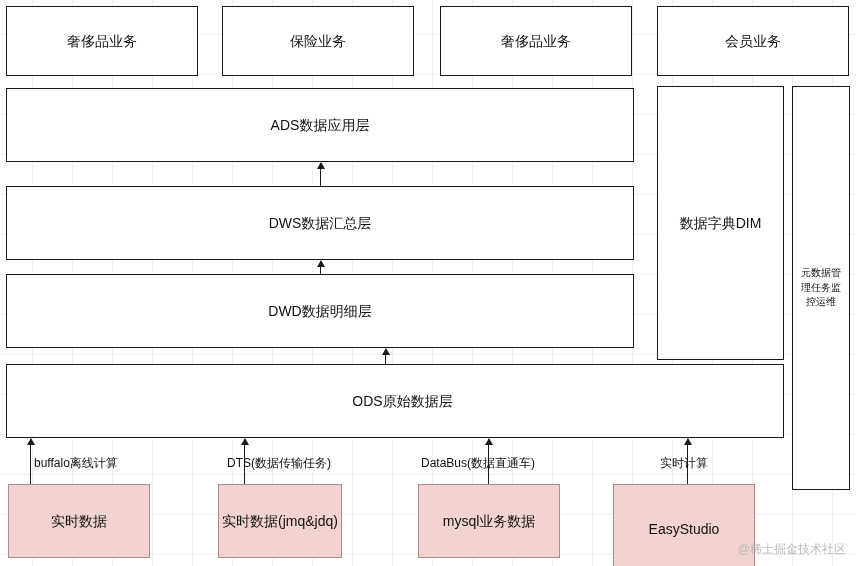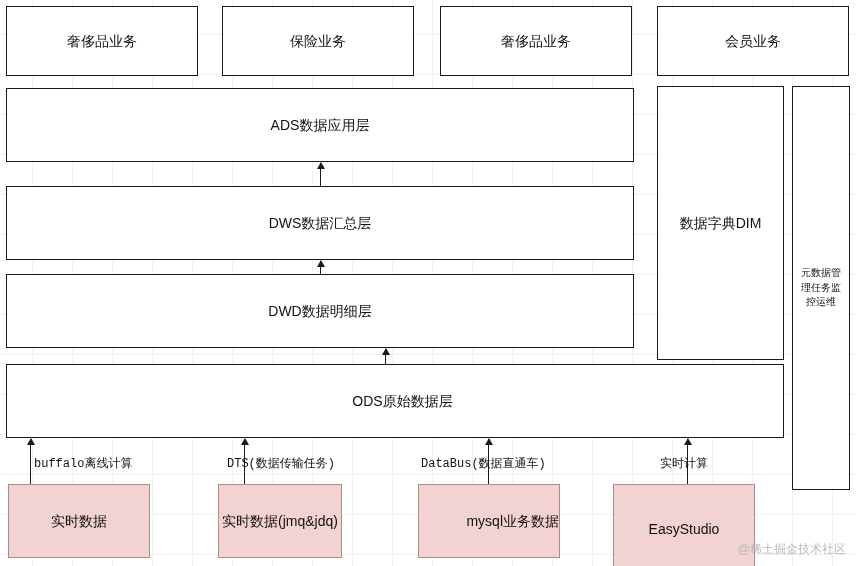--- a/index.html
+++ b/index.html
@@ -61,21 +61,20 @@
     border-left: 4px solid transparent;
     border-right: 4px solid transparent;
     border-bottom: 7px solid #1a1a1a;
   }
   .edge-label {
     position: absolute;
     font-size: 12px;
     color: #111111;
     white-space: nowrap;
     text-align: right;
-    font-family: Liberation Mono, monospace;
   }
   .watermark {
     position: absolute;
     right: 10px;
     bottom: 8px;
     font-size: 12px;
     color: #b9b9b9;
     white-space: nowrap;
   }
 </style>
@@ -120,21 +119,21 @@
   <div class="arrow" style="left:320px; top:163px; height:23px;"></div>
   <div class="arrow" style="left:320px; top:261px; height:13px;"></div>
   <div class="arrow" style="left:385px; top:349px; height:15px;"></div>
 
   <div class="box pink" style="left:8px; top:484px; width:142px; height:74px;">
     <span>实时数据</span>
   </div>
   <div class="box pink" style="left:218px; top:484px; width:124px; height:74px;">
     <span>实时数据(jmq&amp;jdq)</span>
   </div>
-  <div class="box pink" style="left:418px; top:484px; width:142px; height:74px;justify-content:flex-end;">
+  <div class="box pink" style="left:418px; top:484px; width:142px; height:74px;">
     <span>mysql业务数据</span>
   </div>
   <div class="box pink" style="left:613px; top:484px; width:142px; height:91px;">
     <span>EasyStudio</span>
   </div>
 
   <div class="arrow" style="left:30px; top:439px; height:45px;"></div>
   <div class="arrow" style="left:244px; top:439px; height:45px;"></div>
   <div class="arrow" style="left:488px; top:439px; height:45px;"></div>
   <div class="arrow" style="left:687px; top:439px; height:45px;"></div>

